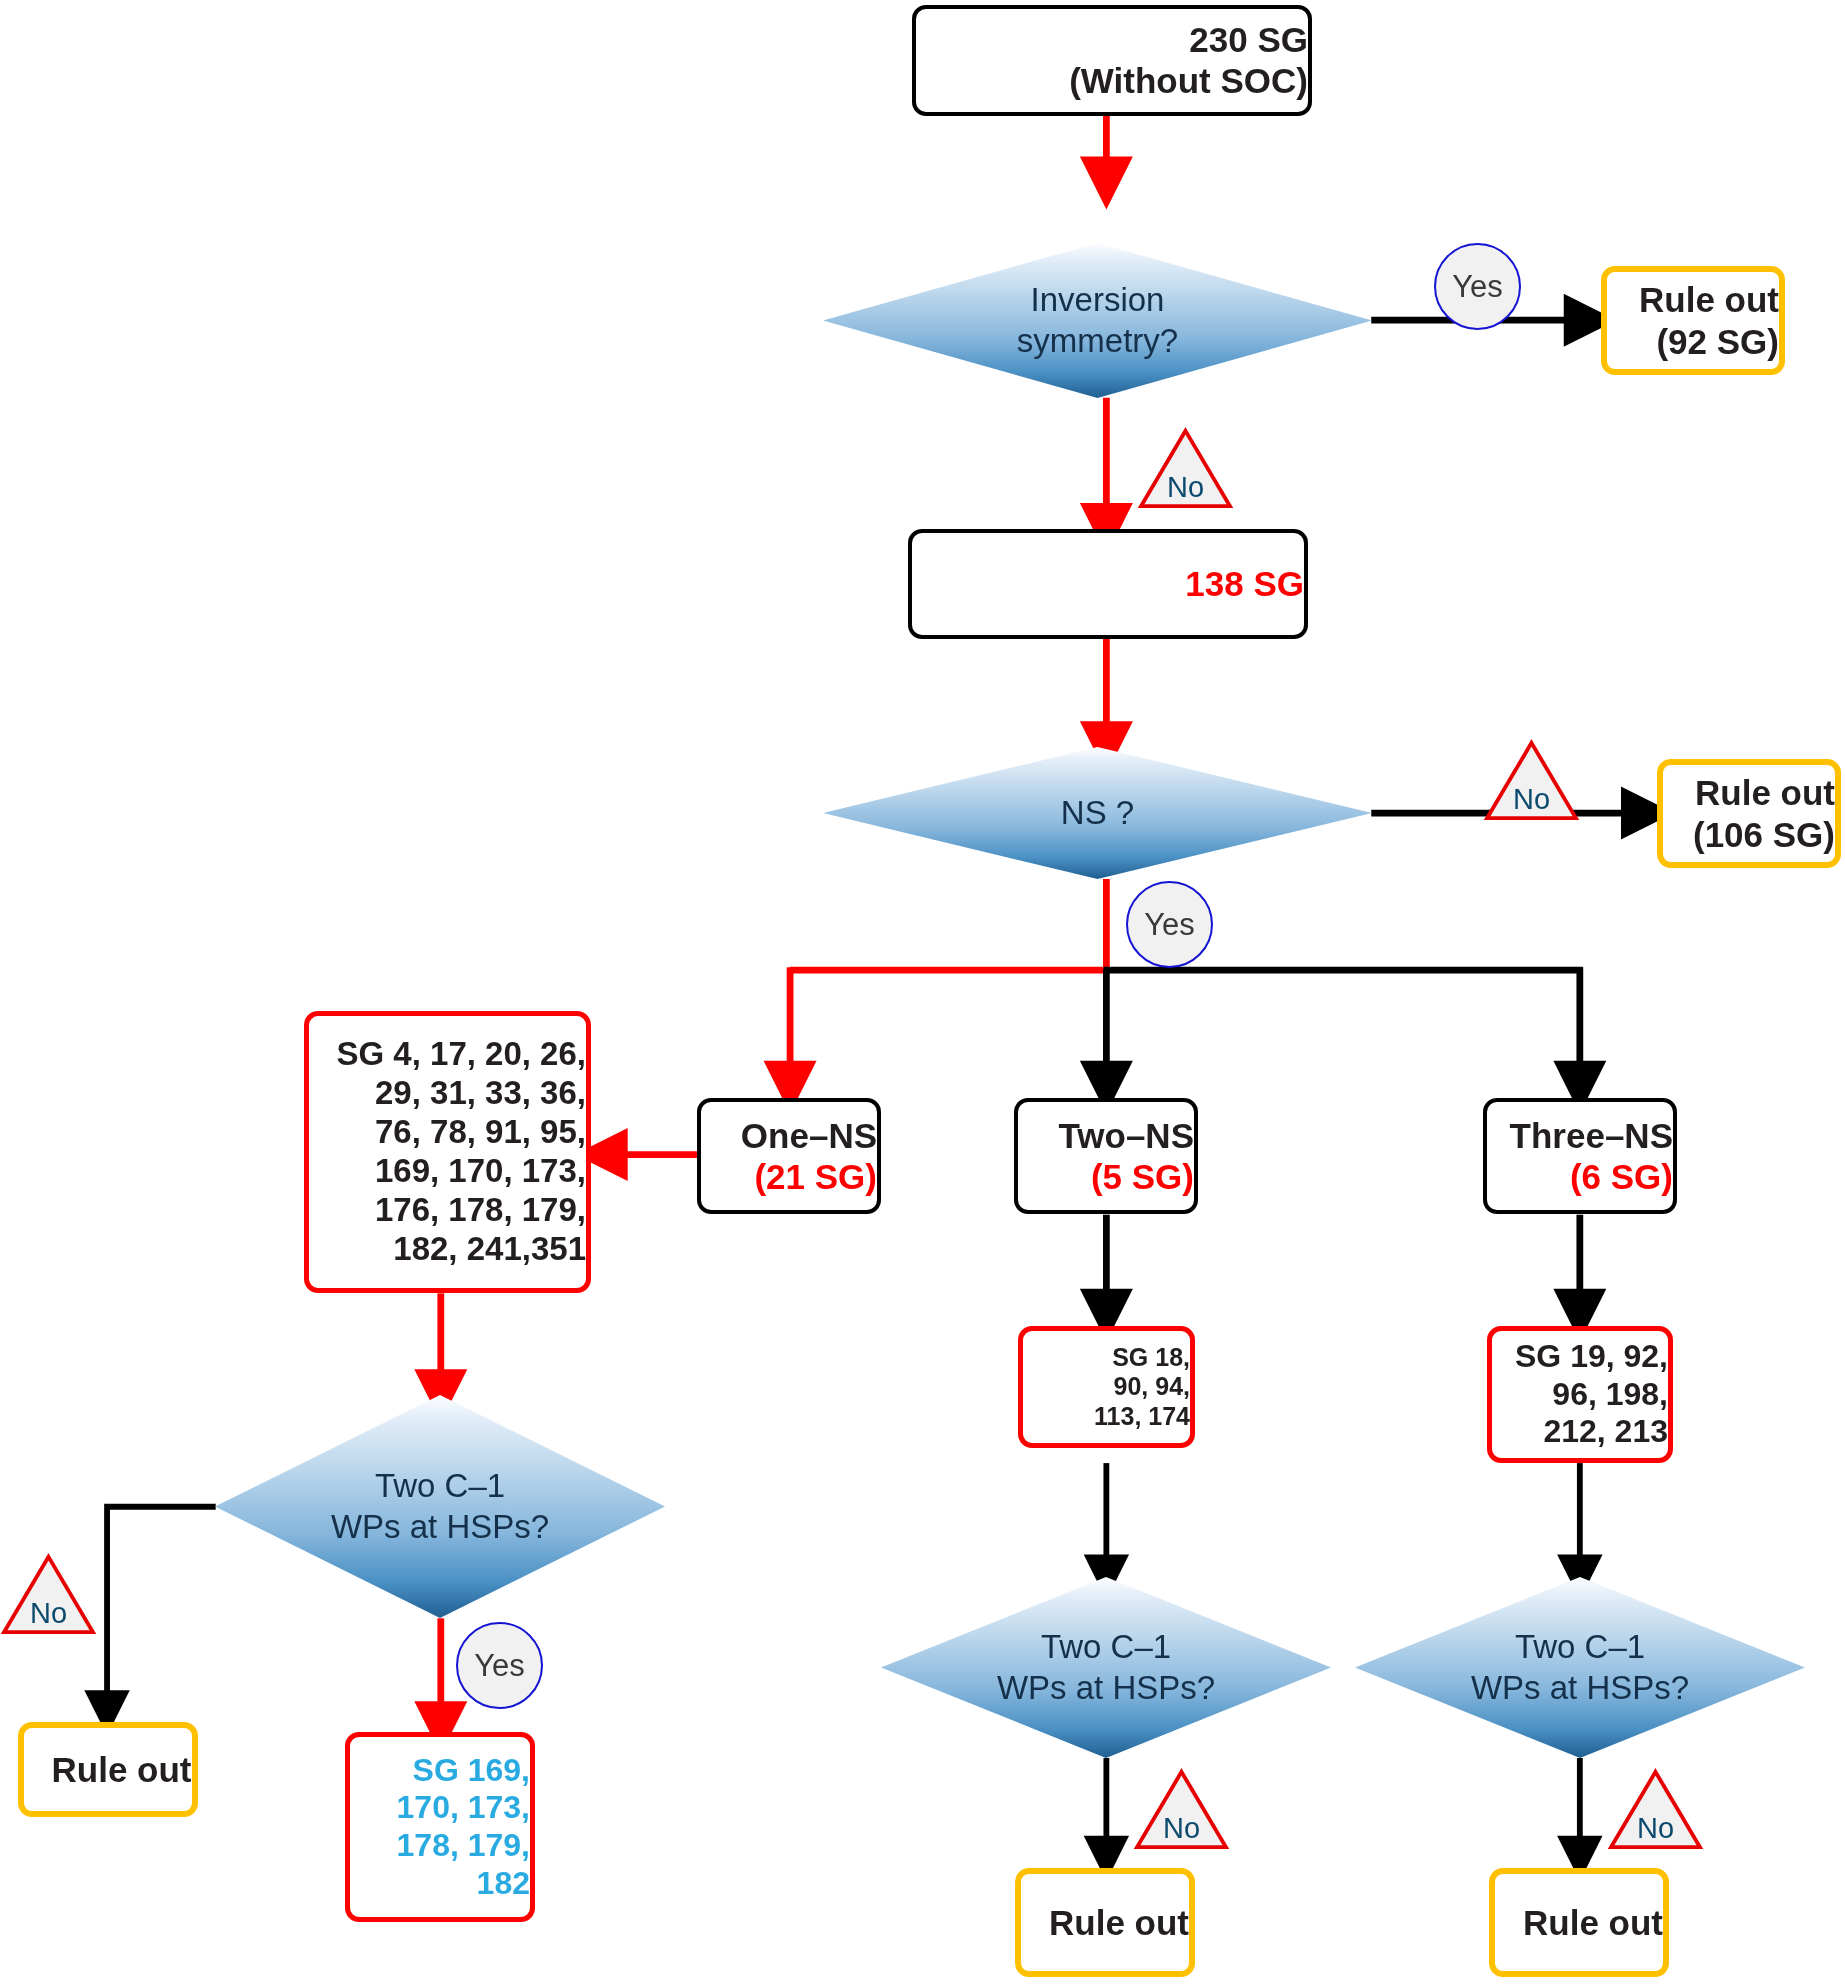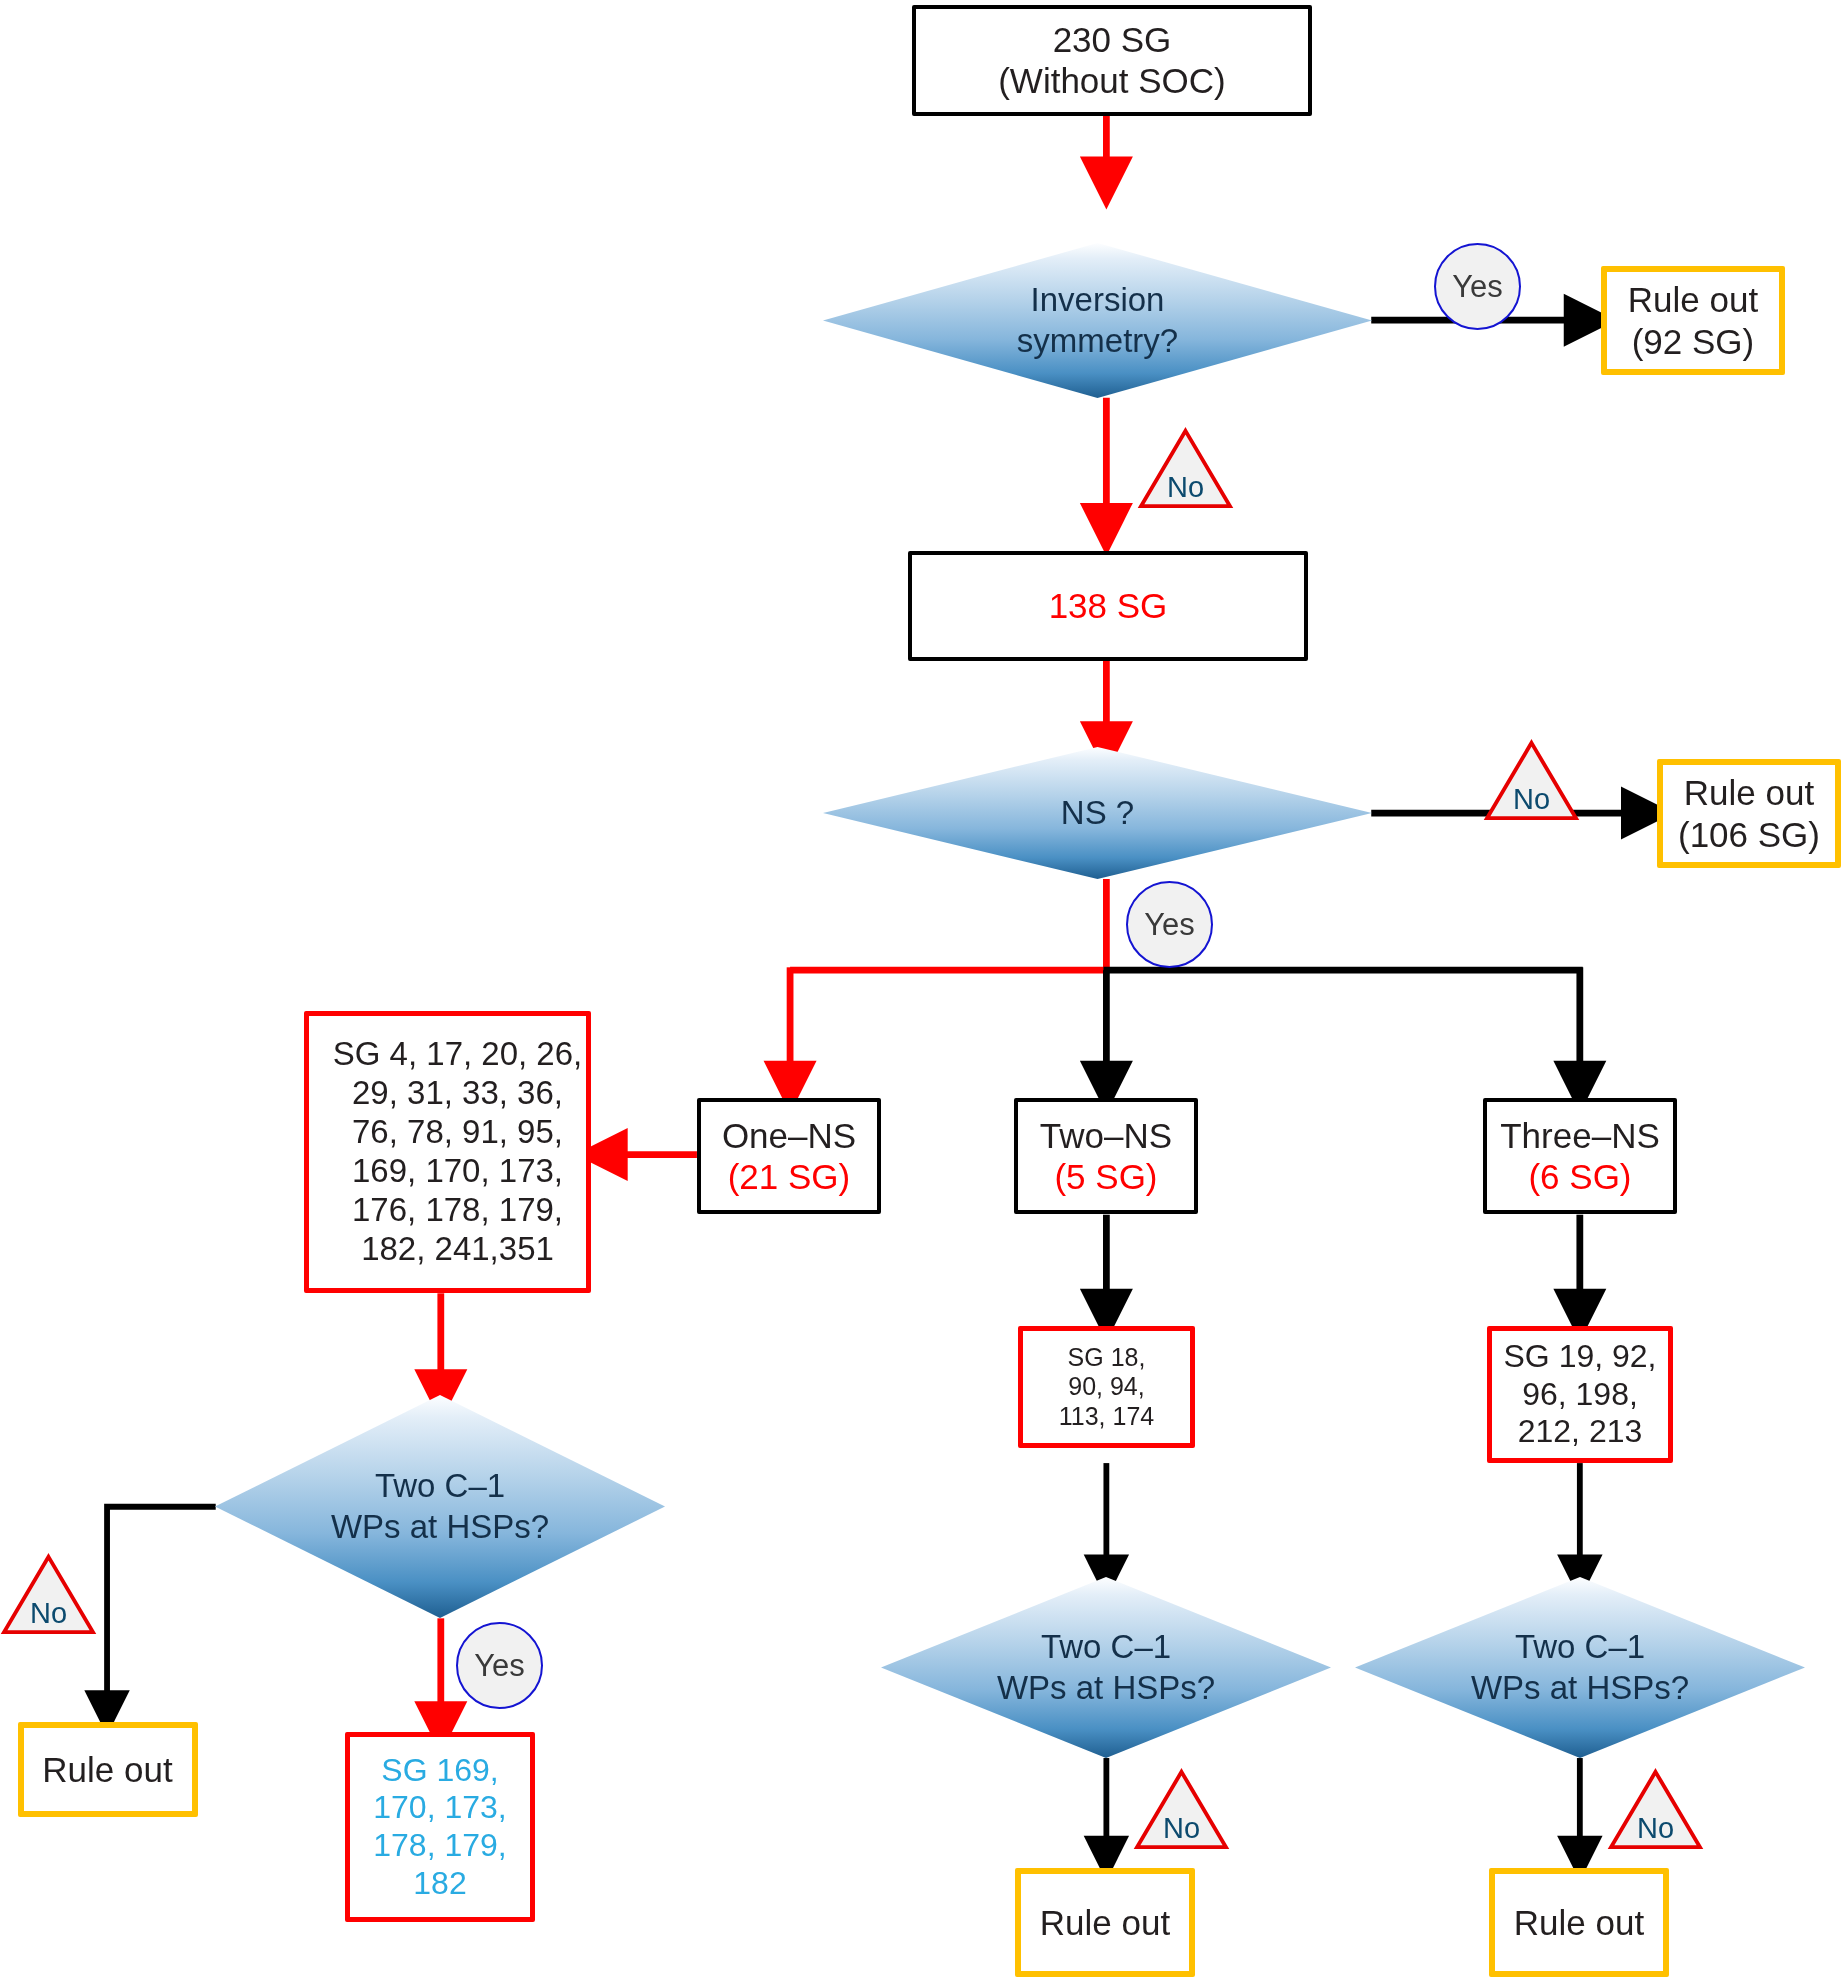--- a/index.html
+++ b/index.html
@@ -33,24 +33,25 @@
     align-items: center;
     justify-content: center;
     text-align: center;
     line-height: 1.18;
     color: #231f20;
     background: #ffffff;
   }
   .node .inner { width: 100%; }
 
   .rbox {
-    border-radius: 2px;
+    border-radius: 14px;
     border: 4.9px solid #000000;
     font-size: 35px;
-    font-weight: 400;
+    font-weight: 700;
+    text-align: right;
   }
   .rbox.orange { border-color: #FFC000; border-width: 6.8px; }
   .rbox.red    { border-color: #FF0000; border-width: 5.8px; }
 
   .redtext  { color: #FF0000; }
   .cyantext { color: #29ABE2; }
 
   
   .diamond {
     position: absolute;
@@ -193,21 +194,21 @@
     </div>
   </div>
 
   <div class="badge-no" style="left:1137px; top:427px; width:97px; height:83px;">
     <svg class="tri" viewBox="0 0 100 86" xmlns="http://www.w3.org/2000/svg">
       <polygon points="50,4 96,82 4,82" fill="#f1f1f1" stroke="#E60000" stroke-width="4"></polygon>
     </svg>
     <span class="nlabel">No</span>
   </div>
 
-  <div class="node rbox" style="left:908px; top:551px; width:400px; height:110px;">
+  <div class="node rbox" style="left:908px; top:529px; width:400px; height:110px;">
     <div class="inner redtext">138 SG</div>
   </div>
 
   <div class="diamond" style="left:823px; top:747px; width:549px; height:132px;">
     <div class="shape"></div>
     <div class="dlabel">
       <div>NS ?</div>
     </div>
   </div>
 

